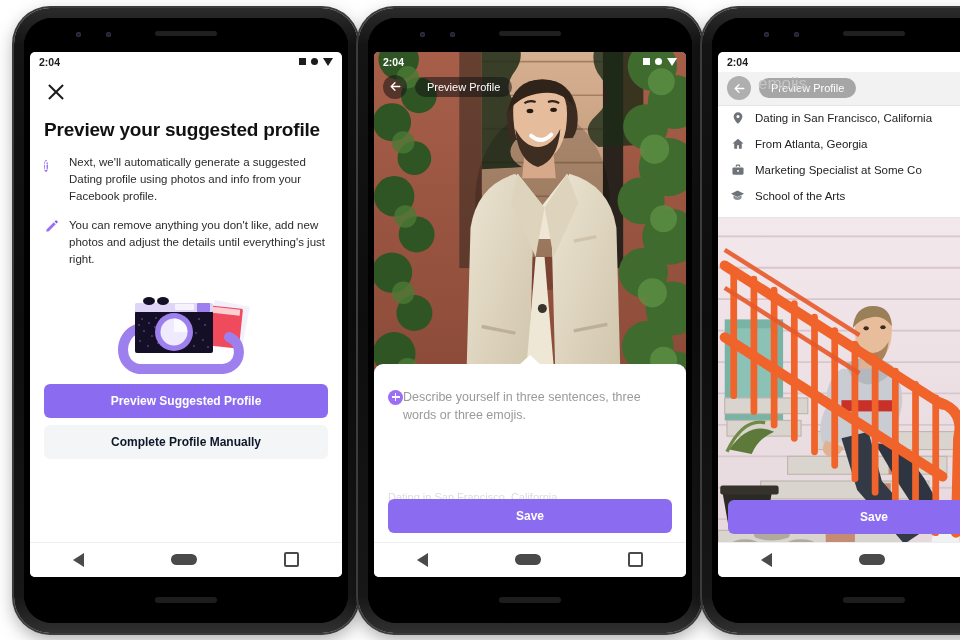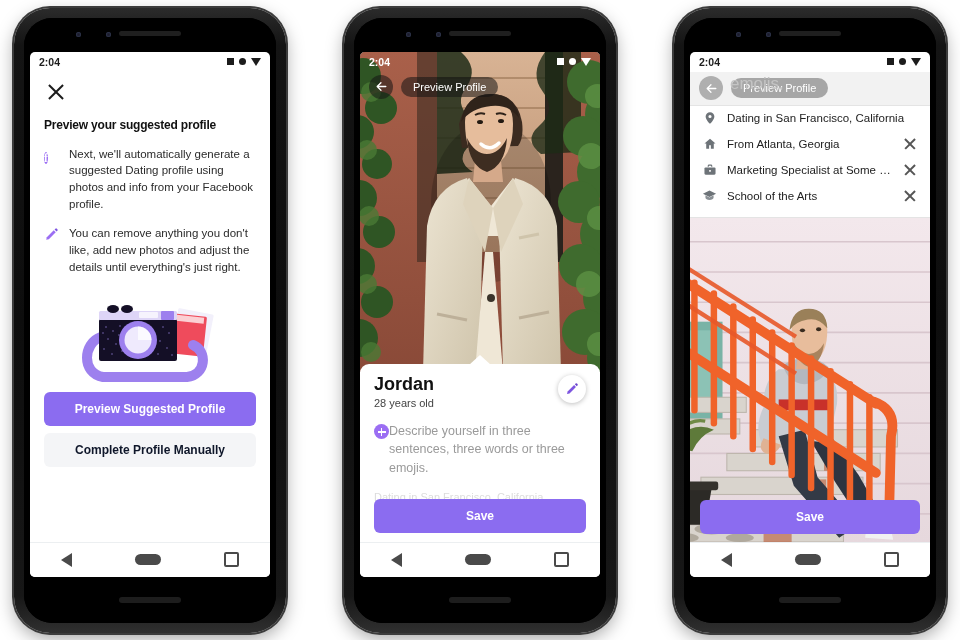--- a/index.html
+++ b/index.html
@@ -15,26 +15,27 @@
     display:flex;
     align-items:center;
     justify-content:space-between;
     padding:0 14px;
     box-sizing:border-box;
   }
 
   
   .phone{
     position:relative;
-    width:272px;height:625px;
+    width:312px;height:625px;
     border-radius:36px;
     background:linear-gradient(180deg,#2b2b2b 0%,#141414 6%,#0d0d0d 50%,#171717 94%,#303030 100%);
     box-shadow:0 0 0 2px #3c3c3c, 0 6px 18px rgba(0,0,0,.35);
     flex:0 0 auto;
     overflow:hidden;
+    padding-left:32px;
   }
   .phone-inner{
     position:absolute;
     left:10px;right:10px;top:10px;bottom:10px;
     border-radius:28px;
     background:#000;
     overflow:hidden;
   }
   .bezel-top{
     position:absolute;left:0;right:0;top:0;height:34px;
@@ -102,21 +103,21 @@
   .close-x{
     width:24px;height:24px;margin-top:8px;
     position:relative;cursor:pointer;
   }
   .close-x::before,.close-x::after{
     content:"";position:absolute;left:2px;top:11px;width:20px;height:2px;background:#1c1c1c;
   }
   .close-x::before{transform:rotate(45deg);}
   .close-x::after{transform:rotate(-45deg);}
   .p1-title{
-    font-size:12px;font-weight:700;color:#111;
+    font-size:19px;font-weight:700;color:#111;
     line-height:1.25;margin-top:14px;letter-spacing:-.2px;
   }
   .bullets{margin-top:13px;display:flex;flex-direction:column;gap:13px;}
   .bullet{display:flex;gap:10px;align-items:flex-start;}
   .b-ico{flex:0 0 auto;width:15px;height:15px;margin-top:2px;}
   .fb-ico{
     width:15px;height:15px;border-radius:50%;background:#9b6ef3;
     color:#fff;font-size:11.5px;font-weight:800;line-height:15px;text-align:center;
     font-family:"Liberation Serif",serif;
   }
@@ -493,32 +494,20 @@
                   <path d="M20 12H5M11 5l-7 7 7 7" fill="none" stroke="#fff" stroke-width="2.4" stroke-linecap="round" stroke-linejoin="round"></path>
                 </svg>
               </span>
               <span class="title-pill">Preview Profile</span>
             </div>
           </div>
 
           <div class="card">
             <span class="card-notch"></span>
 
-            <div class="name-row">
-              <div>
-                <div class="p-name">Jordan</div>
-                <div class="p-age">28 years old</div>
-              </div>
-              <span class="edit-fab">
-                <svg width="14" height="14" viewBox="0 0 24 24">
-                  <path d="M3.5 20.5l1-4.2L15.6 5.2l3.2 3.2L7.7 19.5z" fill="#7d55e0"></path>
-                  <path d="M16.9 3.9l3.2 3.2 1.3-1.3a1.6 1.6 0 0 0 0-2.3l-.9-.9a1.6 1.6 0 0 0-2.3 0z" fill="#6b45cc"></path>
-                </svg>
-              </span>
-            </div>
 
             <div class="prompt-row">
               <span class="plus-ico"></span>
               <span class="prompt-txt">Describe yourself in three sentences, three words or three emojis.</span>
             </div>
 
             <div class="ghost-line">Dating in San Francisco, California</div>
 
             <div class="save-wrap">
               <button class="btn btn-primary">Save</button>

